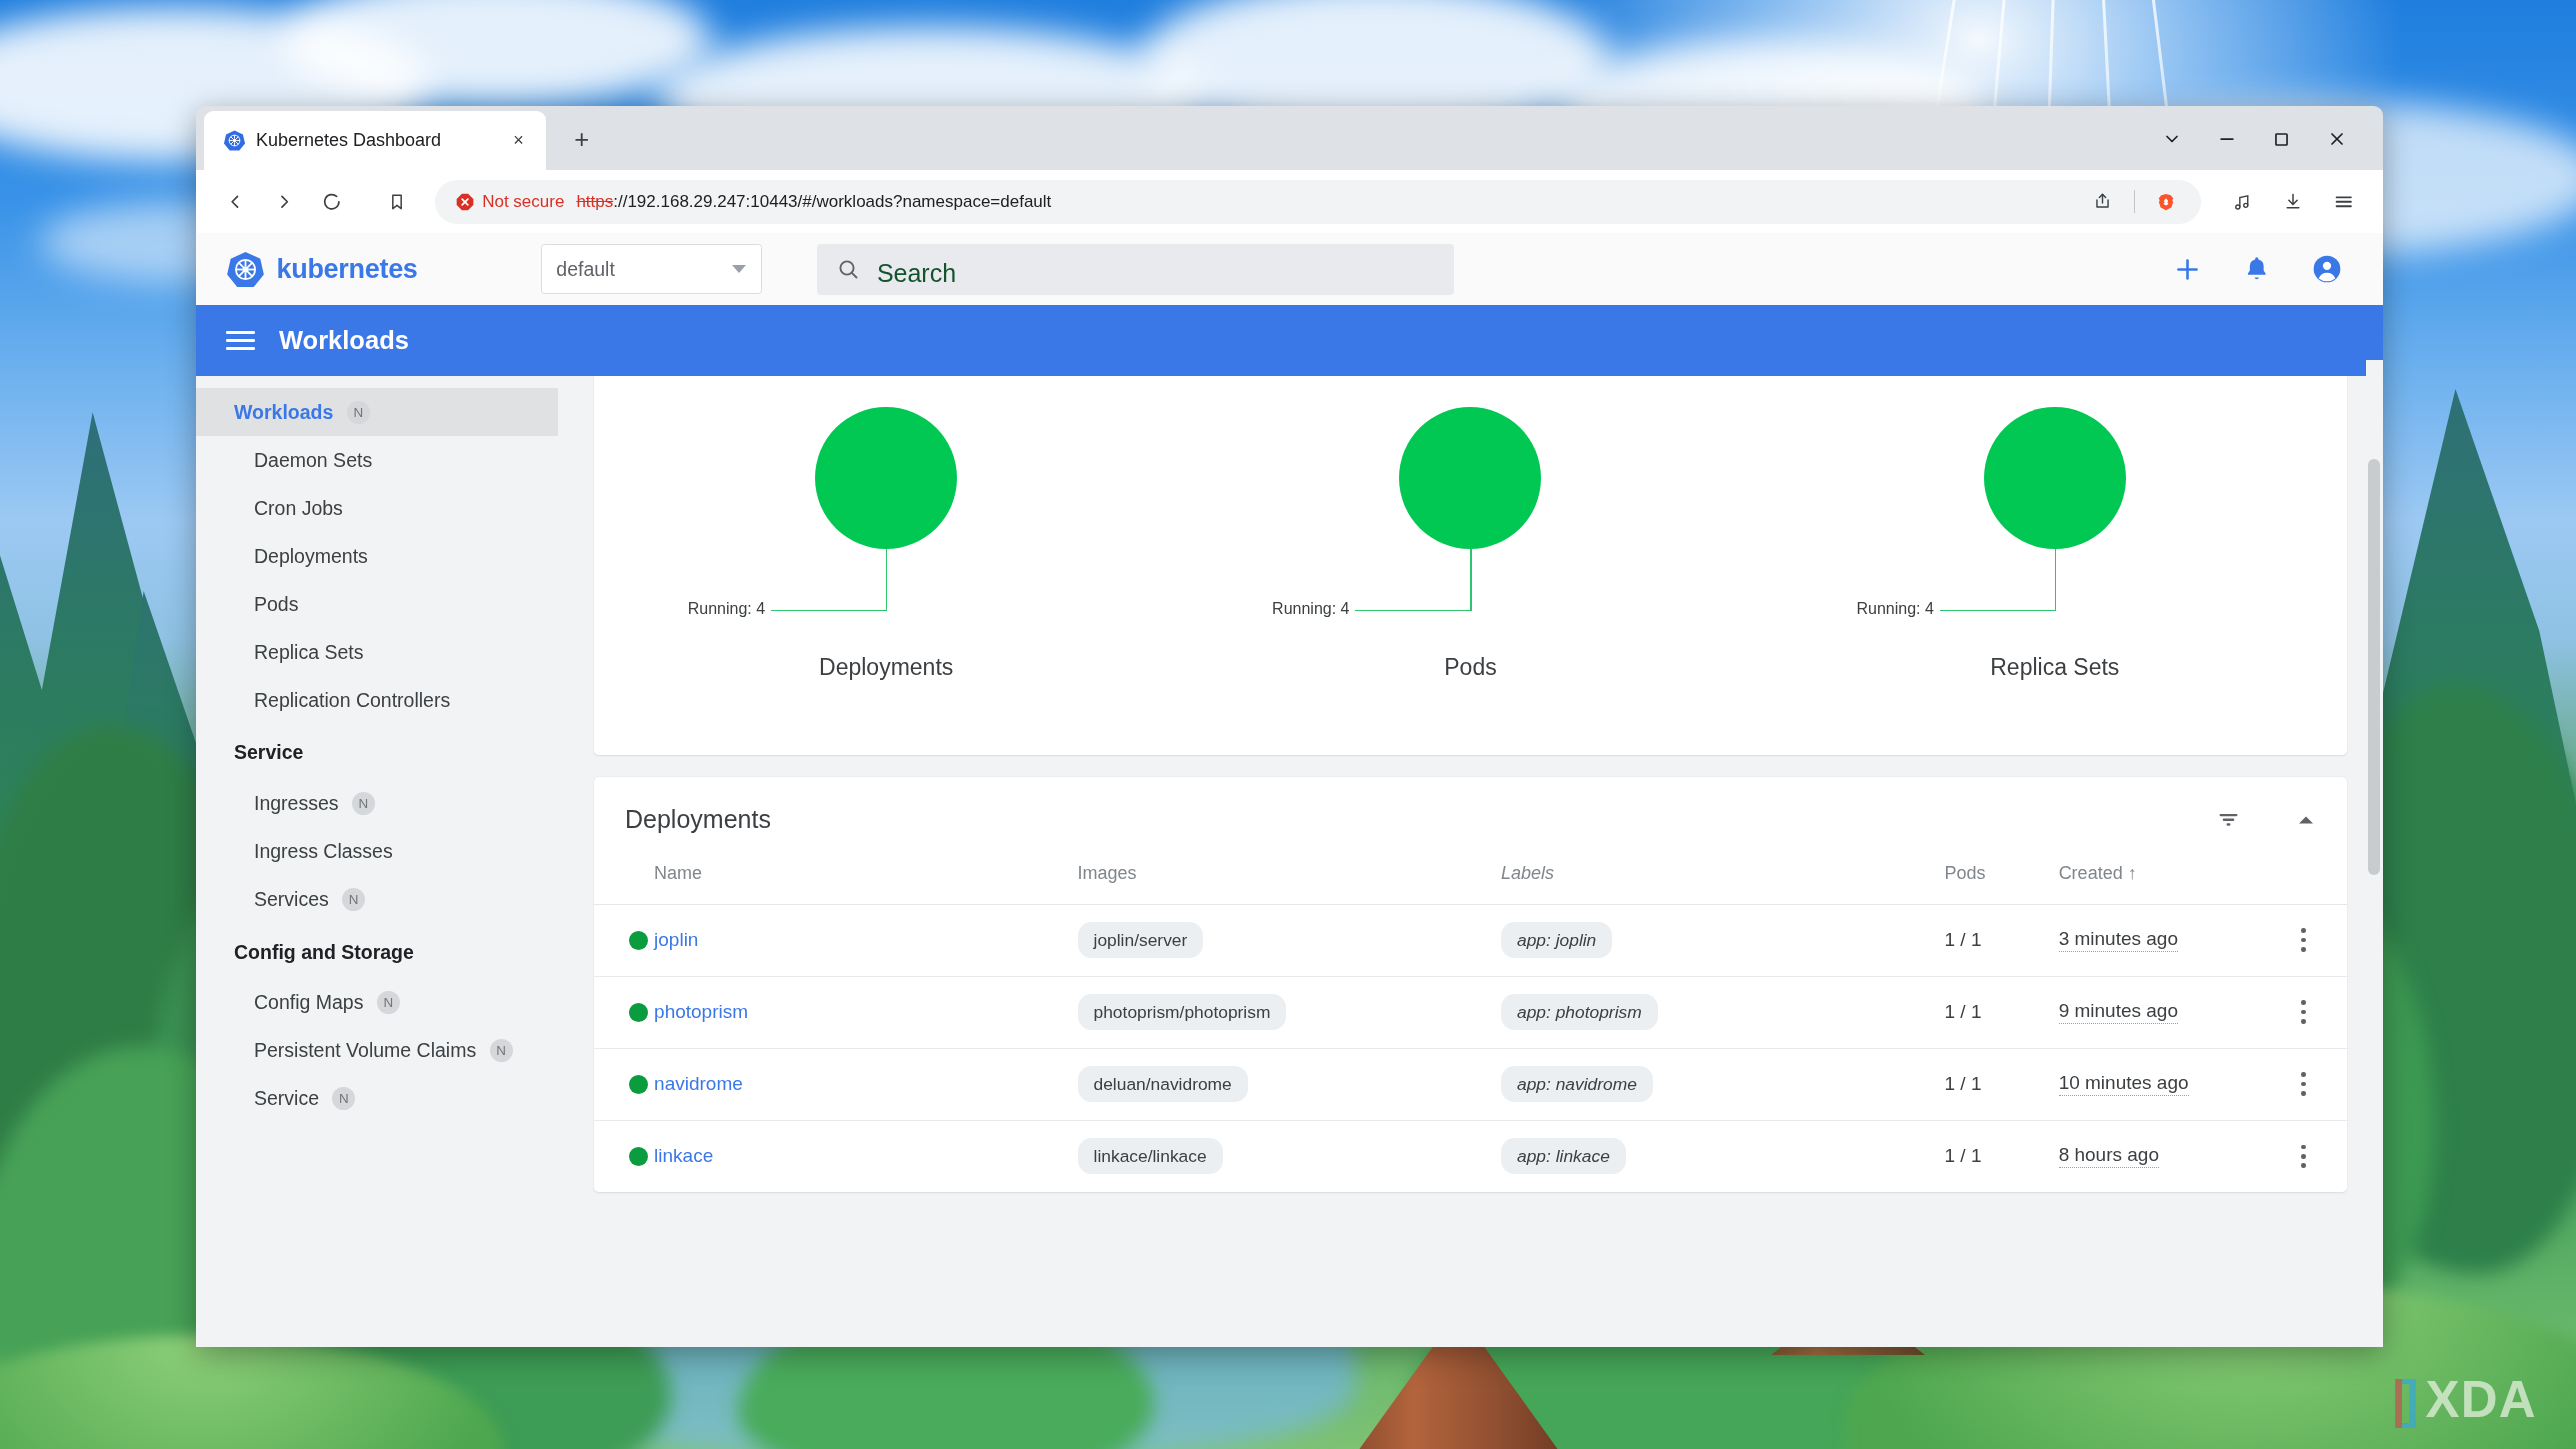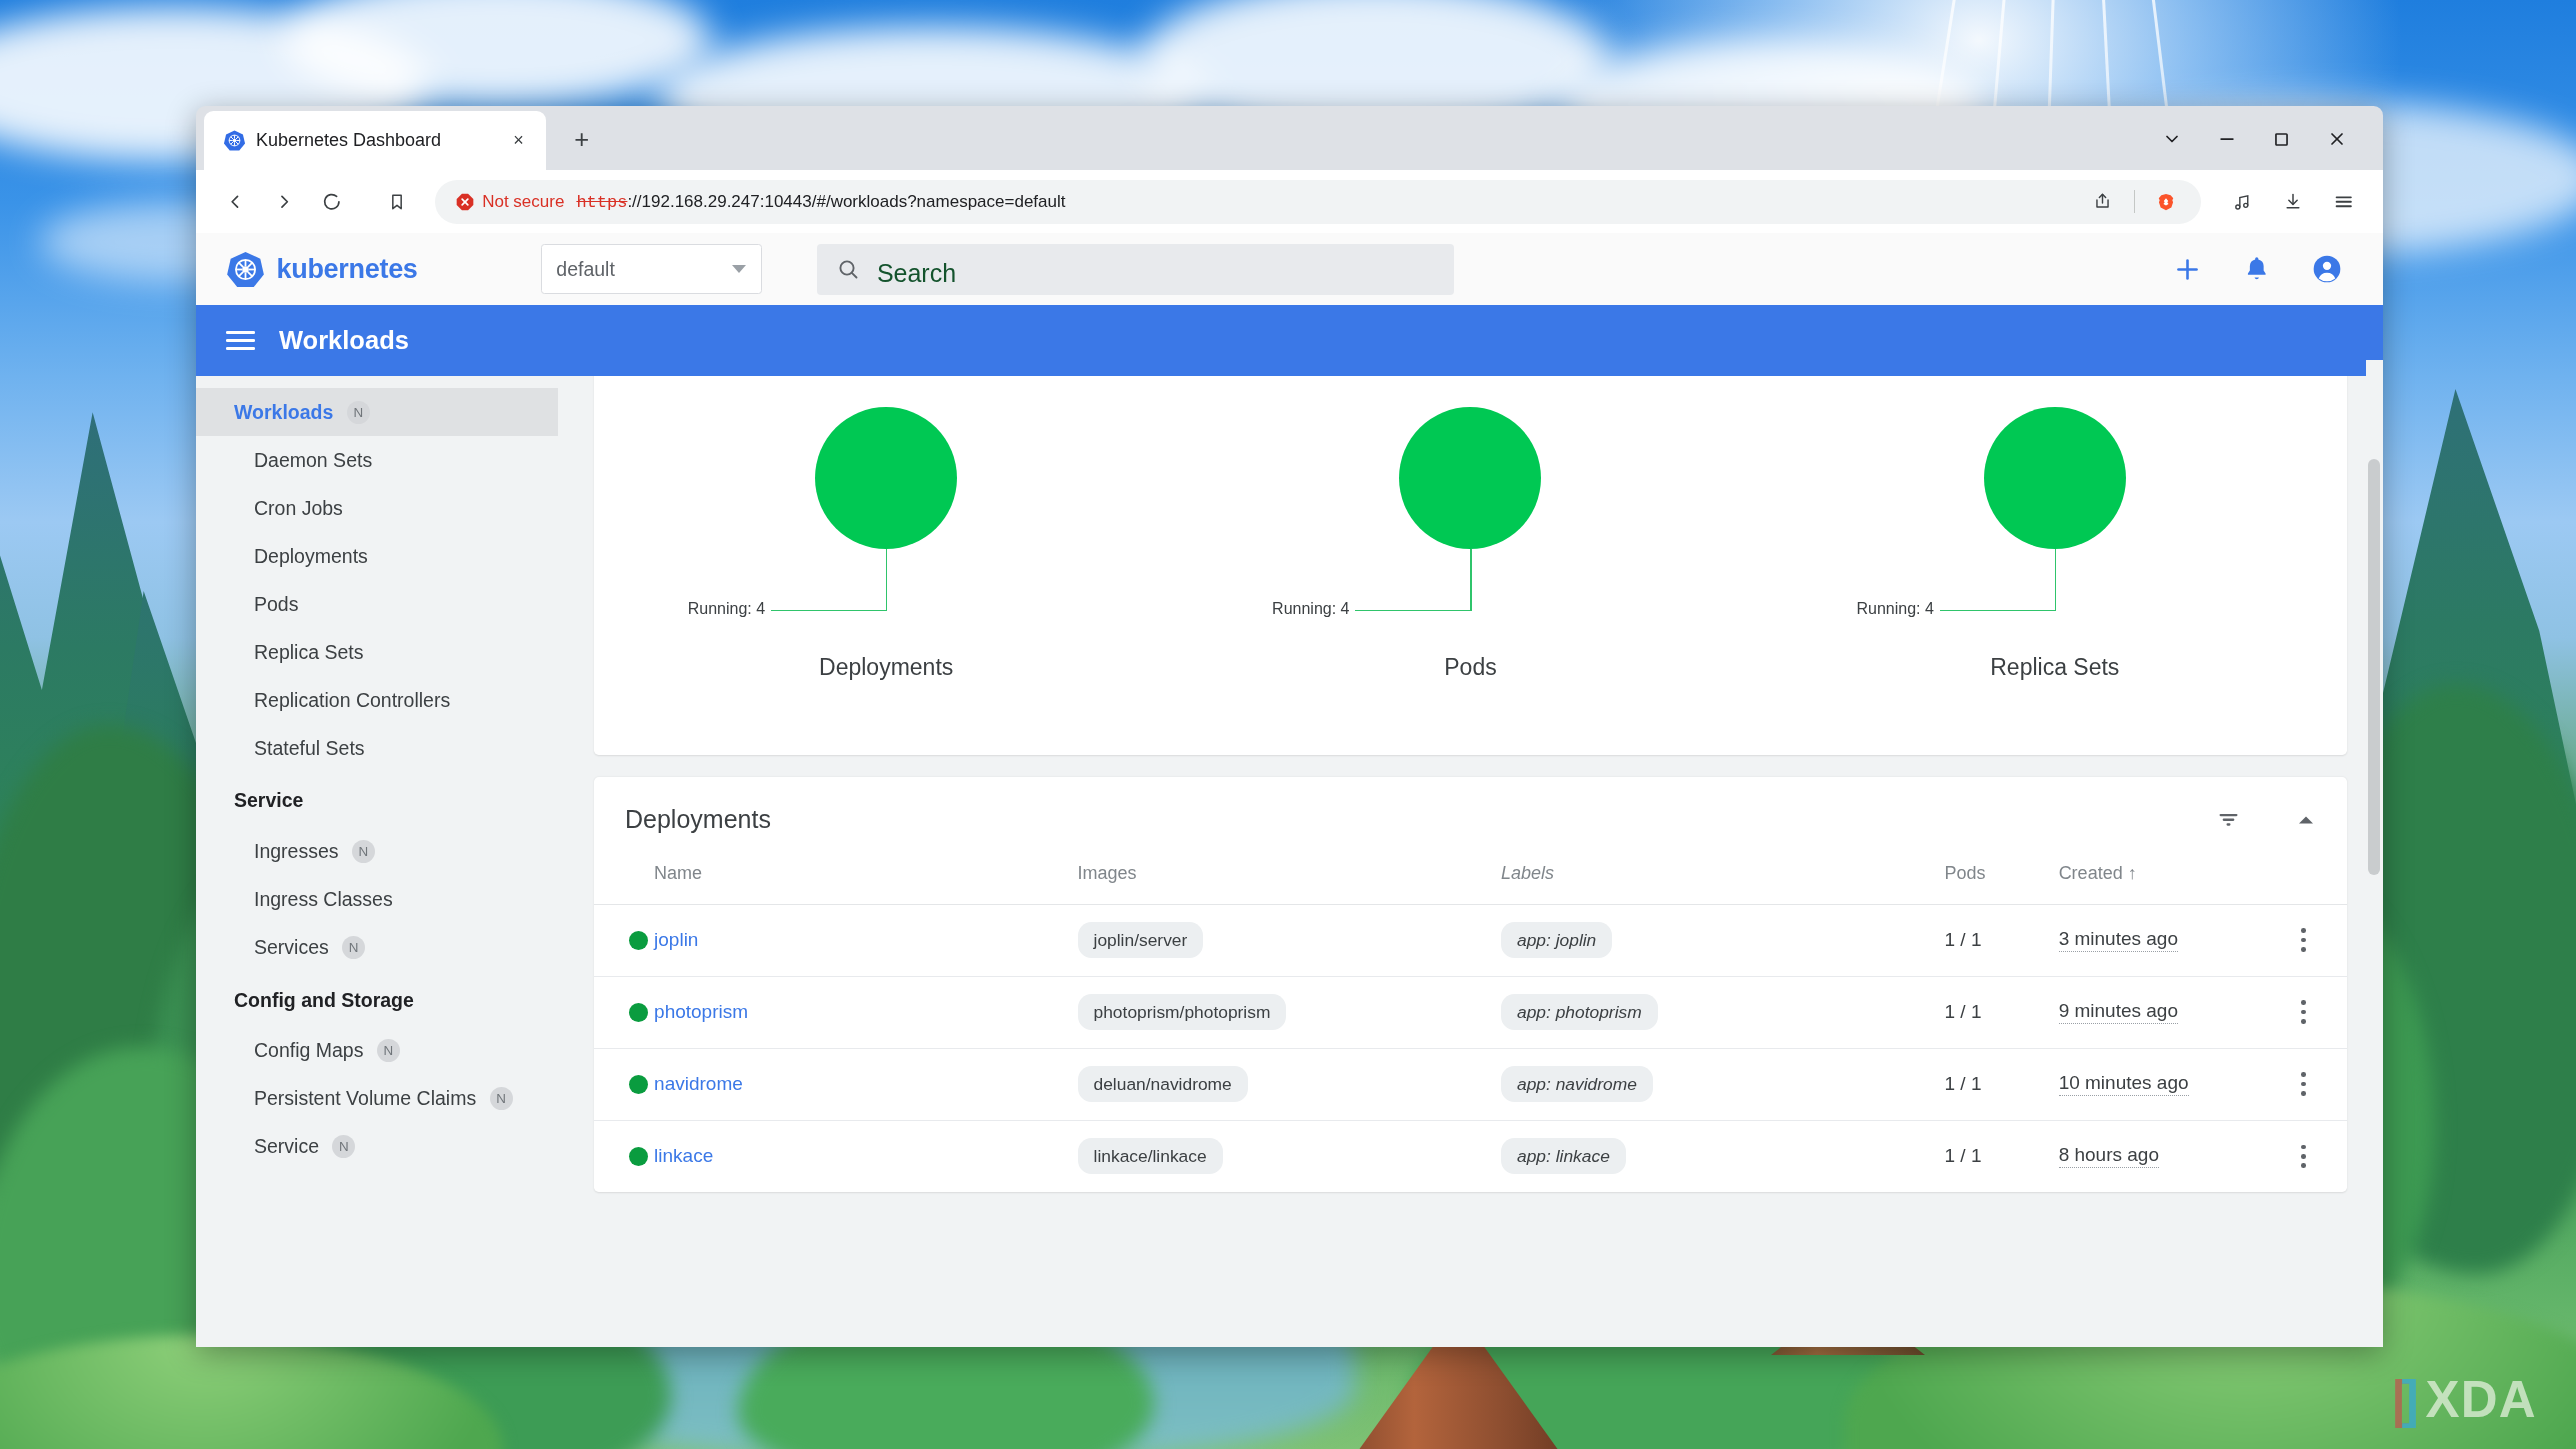--- a/index.html
+++ b/index.html
@@ -208,21 +208,20 @@
     color: #202124;
     white-space: nowrap;
     overflow: hidden;
     text-overflow: ellipsis;
     flex: 1;
     min-width: 0;
   }
   #omnibox-url .scheme {
     color: #d93025;
     text-decoration: line-through;
-    font-family: Liberation Mono, monospace;
   }
   #omnibox-actions {
     display: flex; align-items: center; gap: 2.7px; flex: none;
   }
   #omnibox-actions .divider {
     width: 0.7px; height: 23px; background: #c4c7c5; margin: 0 6.7px;
   }
   #toolbar-right {
     display: flex; align-items: center; gap: 6.7px; margin-left: 14.8px;
   }
@@ -805,23 +804,20 @@
         </div>
         <div class="nav-item">
           <span>Pods</span>
         </div>
         <div class="nav-item">
           <span>Replica Sets</span>
         </div>
         <div class="nav-item">
           <span>Replication Controllers</span>
         </div>
-        <div class="nav-item">
-          <span>Stateful Sets</span>
-        </div>
 
         <div class="nav-group-title">Service</div>
         <div class="nav-item">
           <span>Ingresses</span>
           <span class="nav-badge">N</span>
         </div>
         <div class="nav-item">
           <span>Ingress Classes</span>
         </div>
         <div class="nav-item">

